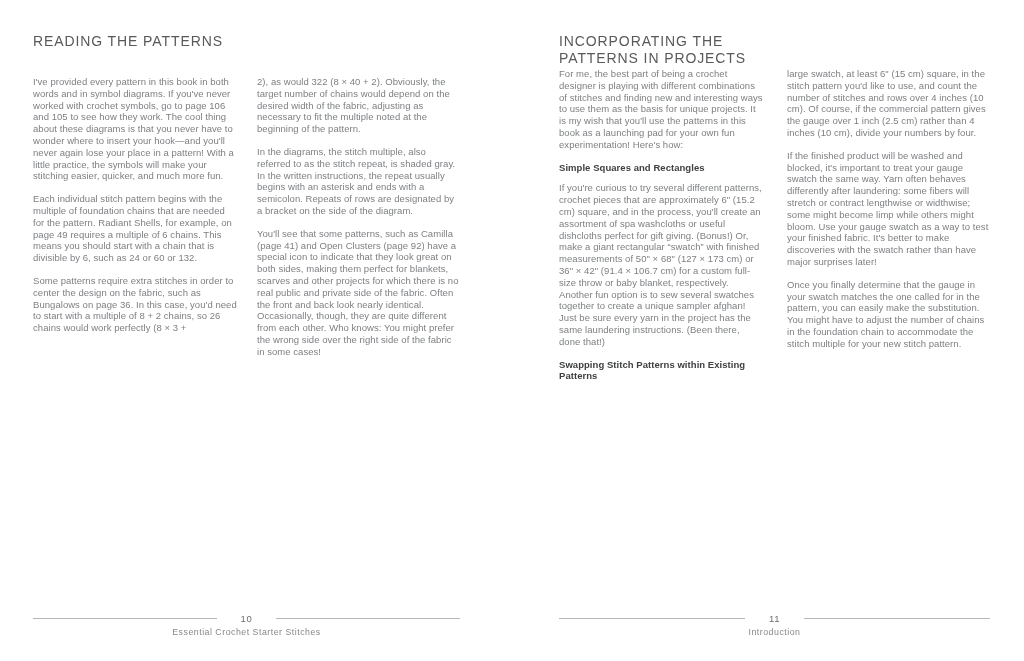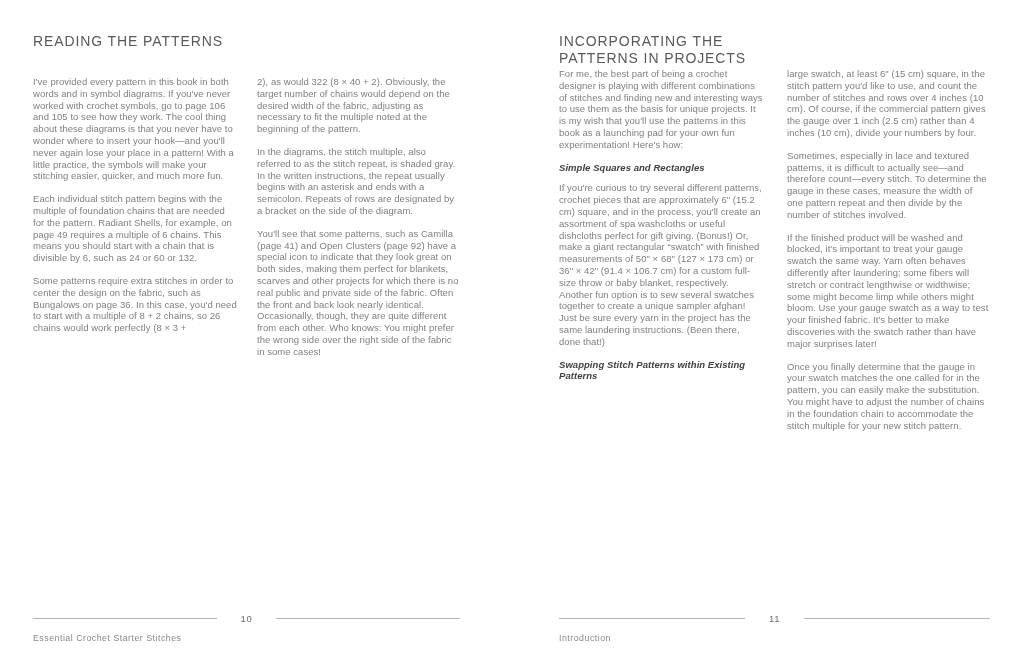--- a/index.html
+++ b/index.html
@@ -58,21 +58,20 @@
 
   .col p {
     margin: 0 0 11px 0;
   }
   .subhead {
     margin: 2px 0 9px 0;
     font-size: 9.5px;
     line-height: 11.8px;
     font-weight: 700;
     color: #3f4042;
-    font-style: italic;
   }
 
   .footer {
     position: absolute;
     left: 0;
     right: 0;
     top: 612px;
   }
   .footer-rule-row {
     display: flex;
@@ -85,22 +84,22 @@
     height: 1px;
     background: #b5b7ba;
   }
   .footer-pagenum {
     font-size: 9.5px;
     color: #6d6e71;
     letter-spacing: 0.6px;
     line-height: 13px;
   }
   .footer-label {
-    margin-top: 8px;
-    text-align: left;
+    margin-top: 2px;
+    text-align: center;
     font-size: 8.8px;
     letter-spacing: 0.5px;
     color: #85878a;
   }
 </style>
 </head>
 <body>
 
 <div class="spread">
 
@@ -137,21 +136,20 @@
 
     <div class="col col-1">
       <p>For me, the best part of being a crochet designer is playing with different combinations of stitches and finding new and interesting ways to use them as the basis for unique projects. It is my wish that you'll use the patterns in this book as a launching pad for your own fun experimentation! Here's how:</p>
       <h3 class="subhead">Simple Squares and Rectangles</h3>
       <p>If you're curious to try several different patterns, crochet pieces that are approximately 6" (15.2 cm) square, and in the process, you'll create an assortment of spa washcloths or useful dishcloths perfect for gift giving. (Bonus!) Or, make a giant rectangular “swatch” with finished measurements of 50" × 68" (127 × 173 cm) or 36" × 42" (91.4 × 106.7 cm) for a custom full-size throw or baby blanket, respectively. Another fun option is to sew several swatches together to create a unique sampler afghan! Just be sure every yarn in the project has the same laundering instructions. (Been there, done that!)</p>
       <h3 class="subhead">Swapping Stitch Patterns within Existing Patterns</h3>
     </div>
 
     <div class="col col-2">
       <p>large swatch, at least 6" (15 cm) square, in the stitch pattern you'd like to use, and count the number of stitches and rows over 4 inches (10 cm). Of course, if the commercial pattern gives the gauge over 1 inch (2.5 cm) rather than 4 inches (10 cm), divide your numbers by four.</p>
-      <p>Sometimes, especially in lace and textured patterns, it is difficult to actually see—and therefore count—every stitch. To determine the gauge in these cases, measure the width of one pattern repeat and then divide by the number of stitches involved.</p>
       <p>If the finished product will be washed and blocked, it's important to treat your gauge swatch the same way. Yarn often behaves differently after laundering: some fibers will stretch or contract lengthwise or widthwise; some might become limp while others might bloom. Use your gauge swatch as a way to test your finished fabric. It's better to make discoveries with the swatch rather than have major surprises later!</p>
       <p>Once you finally determine that the gauge in your swatch matches the one called for in the pattern, you can easily make the substitution. You might have to adjust the number of chains in the foundation chain to accommodate the stitch multiple for your new stitch pattern.</p>
     </div>
 
     <div class="footer">
       <div class="footer-rule-row">
         <div class="footer-rule"></div>
         <span class="footer-pagenum">11</span>
         <div class="footer-rule"></div>
       </div>

